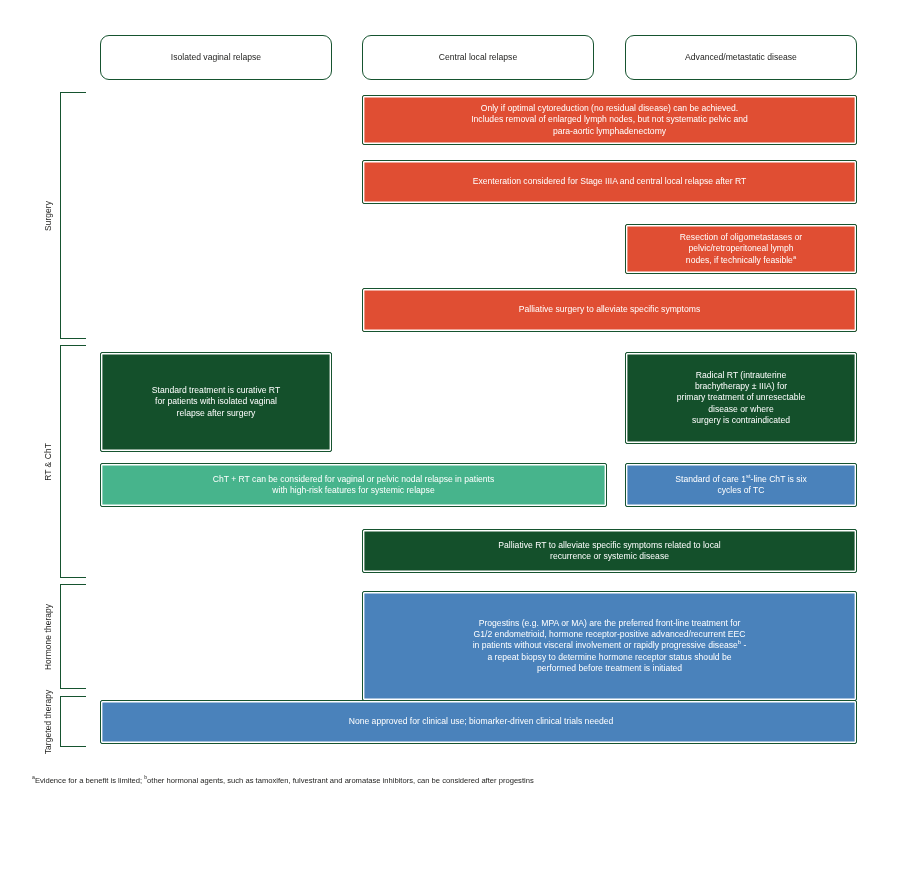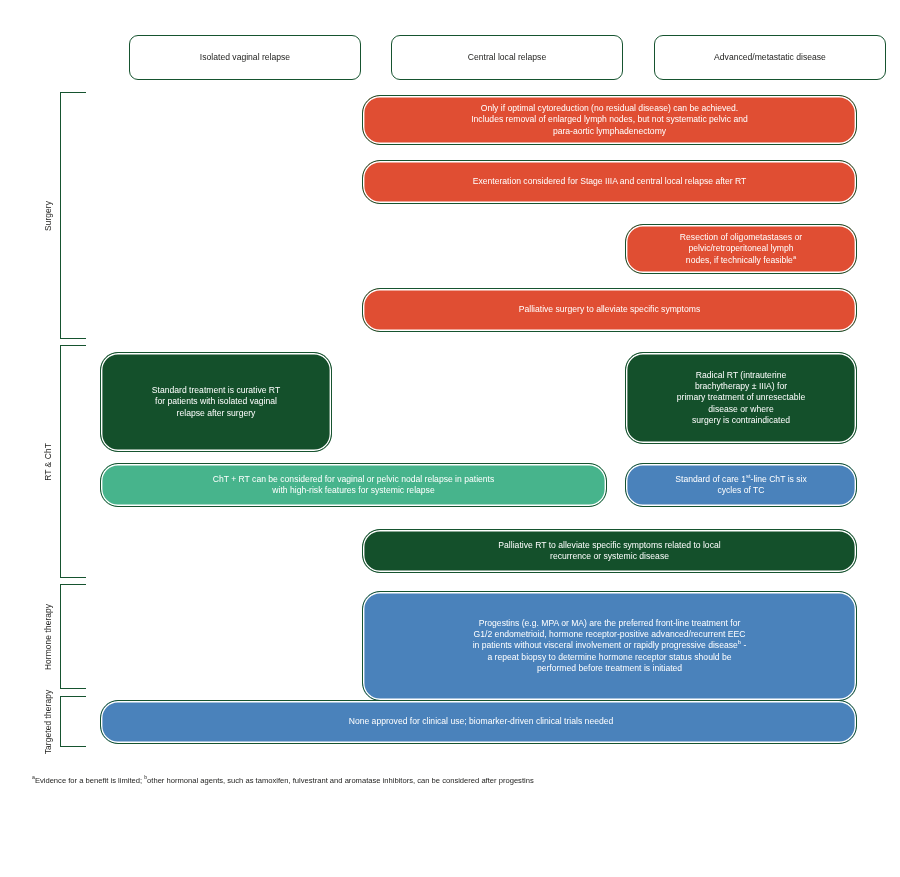--- a/index.html
+++ b/index.html
@@ -17,41 +17,40 @@
     height: 877px;
     background: #ffffff;
     overflow: hidden;
   }
 
   
   .box {
     position: absolute;
     box-sizing: border-box;
     border: 1.6px solid #16532F;
-    border-radius: 18px;
+    border-radius: 2px;
     display: flex;
     align-items: center;
     justify-content: center;
     text-align: center;
     line-height: 1.32;
     padding: 4px 10px;
   }
   .box .txt {
     display: block;
     width: 100%;
   }
 
   
   .box.header {
     background: #ffffff;
     color: #1d1d1b;
     font-size: 8.6px;
     border-radius: 9px;
     border-width: 1.5px;
-    margin-left: 29px;
   }
 
   
   .box.filled {
     color: #ffffff;
     font-size: 8.6px;
     border-width: 1.7px;
     box-shadow: inset 0 0 0 1.4px #ffffff;
   }
 

